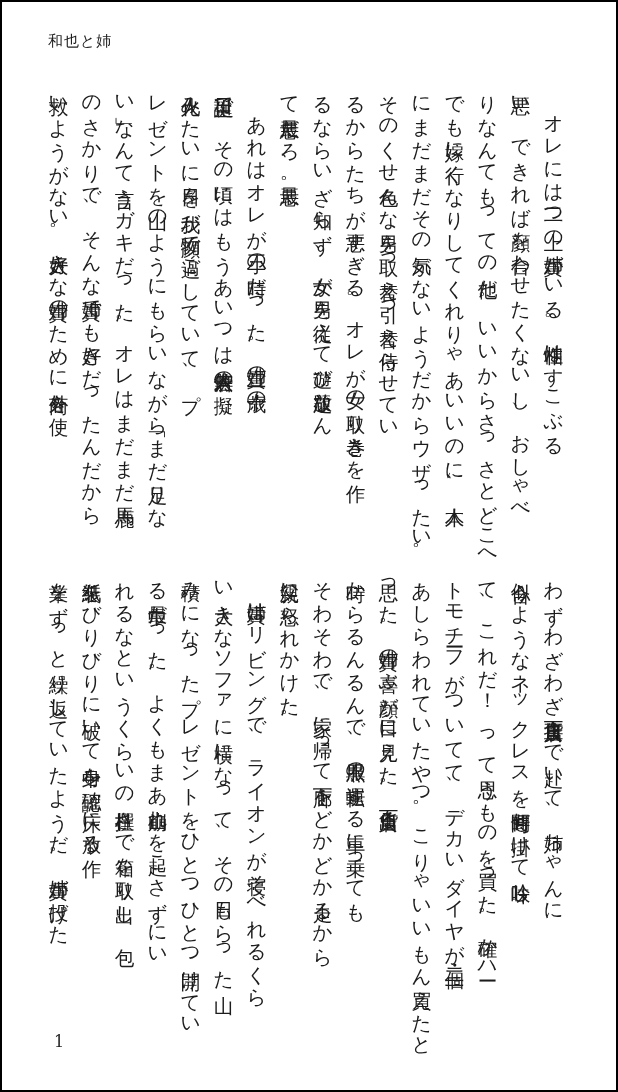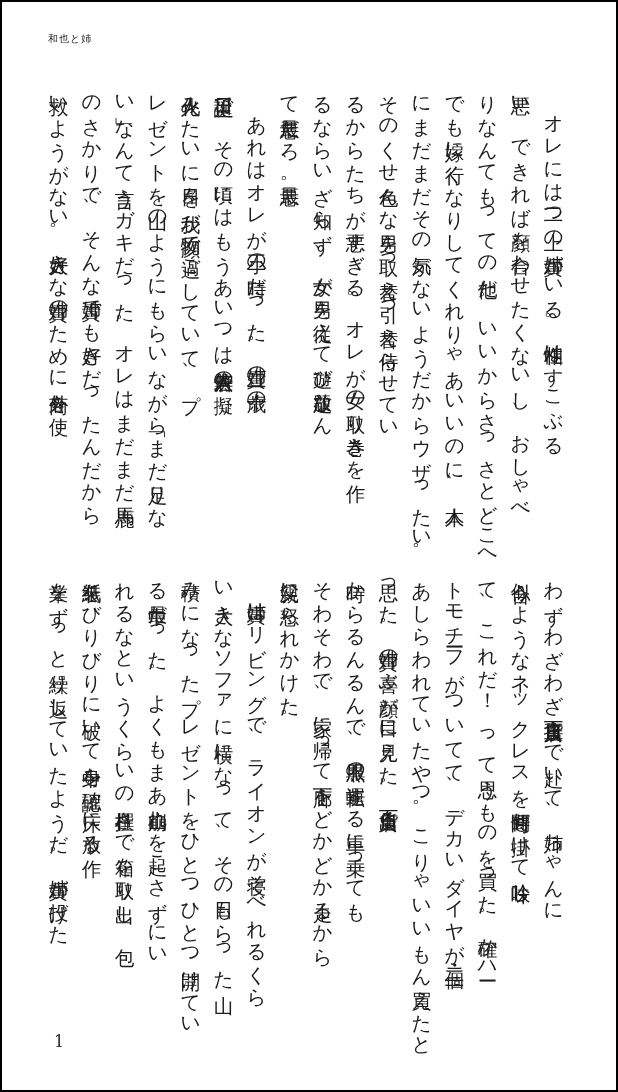--- a/index.html
+++ b/index.html
@@ -19,21 +19,21 @@
     position: absolute;
     inset: 0;
     box-sizing: border-box;
     border: 2px solid #000000;
     background: #ffffff;
   }
   .running-header {
     position: absolute;
     left: 46px;
     top: 30px;
-    font-size: 10px;
+    font-size: 15px;
     letter-spacing: 1px;
     white-space: nowrap;
   }
   .vblock {
     position: absolute;
     left: 40px;
     width: 528px;
     height: 440px;
     writing-mode: vertical-rl;
     text-orientation: mixed;

